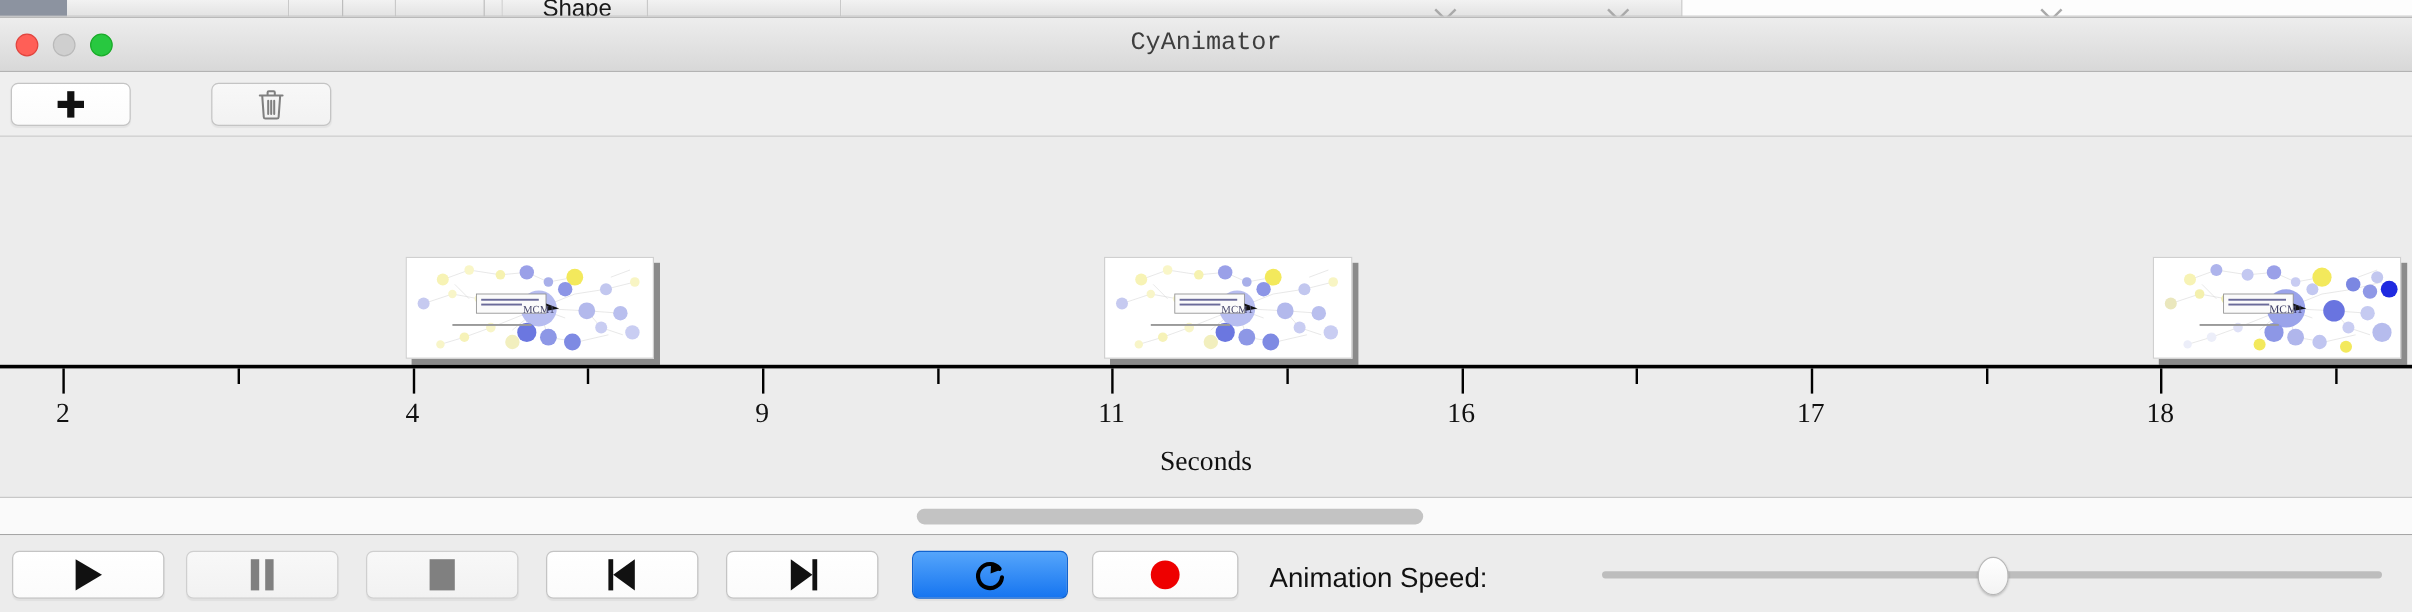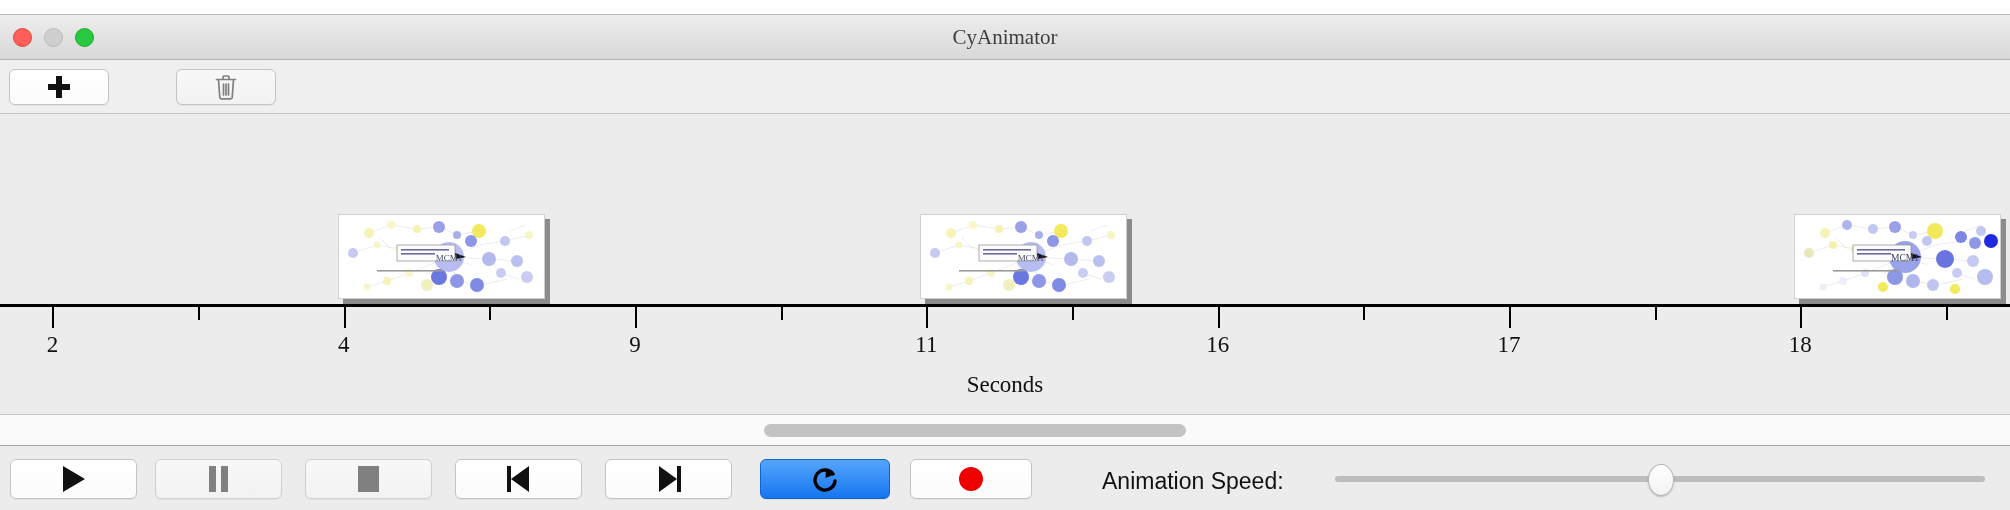--- a/index.html
+++ b/index.html
@@ -81,21 +81,21 @@
     box-sizing: border-box;
   }
   .light.red    { background: #ff5f57; border: 1px solid #e0443e; }
   .light.yellow { background: #cfcfcf; border: 1px solid #b9b9b9; }
   .light.green  { background: #28c840; border: 1px solid #1aab29; }
   .win-title {
     position: absolute; left: 0; right: 0; top: 10px;
     text-align: center;
     font-size: 21px;
     color: #3e3e3e;
-    font-family: Liberation Serif, serif;
+    font-family: Liberation Mono, monospace;
   }
 
   
   .toolbar {
     position: relative;
     height: 53px;
     background: #efefef;
     border-bottom: 1px solid #c8c8c8;
   }
   .btn {
@@ -251,21 +251,20 @@
     border-top:13px solid transparent; border-bottom:13px solid transparent;
   }
   .ico-loop { width: 28px; height: 28px; }
   .ico-record { width: 24px; height: 24px; border-radius: 50%; background: #ee0000; }
 
   .speed-label {
     position: absolute; top: 22px;
     font-size: 23px; color: #111;
     font-family: "Liberation Sans", sans-serif;
     white-space: nowrap;
-    margin-left: 44px;
   }
   .slider {
     position: absolute; top: 30px;
     height: 6px; border-radius: 3px;
     background: #bdbdbd;
   }
   .slider-thumb {
     position: absolute;
     width: 24px; height: 30px;
     border-radius: 50%;
@@ -273,20 +272,36 @@
     border: 1px solid #b7b7b7;
     box-shadow: 0 1px 2px rgba(0,0,0,0.22);
     top: -12px;
   }
 </style>
 </head>
 <body>
 
 <div id="root">
 
+  <div class="bg-window">
+    <div class="bg-dark-tab"></div>
+    <div class="bg-strip" style="left:56px; width:184px;"></div>
+    <div class="bg-strip" style="left:241px; width:88px;"></div>
+    <div class="bg-strip" style="left:330px; width:88px;"></div>
+    <div class="bg-strip" style="left:419px; width:120px;"></div>
+    <div class="bg-strip" style="left:540px; width:160px;"></div>
+    <div class="bg-strip" style="left:701px; width:700px;"></div>
+    <div class="bg-text" style="left:452px;">Shape</div>
+    <div class="bg-sep" style="left:285px;"></div>
+    <div class="bg-sep" style="left:403px;"></div>
+    <div class="bg-chev" style="left:1198px;"></div>
+    <div class="bg-chev" style="left:1342px;"></div>
+    <div class="bg-chev" style="left:1703px;"></div>
+    <div class="bg-baseline"></div>
+  </div>
 
   <div class="app-window">
 
     <div class="titlebar">
       <div class="traffic">
         <div class="light red"></div>
         <div class="light yellow"></div>
         <div class="light green"></div>
       </div>
       <div class="win-title">CyAnimator</div>

